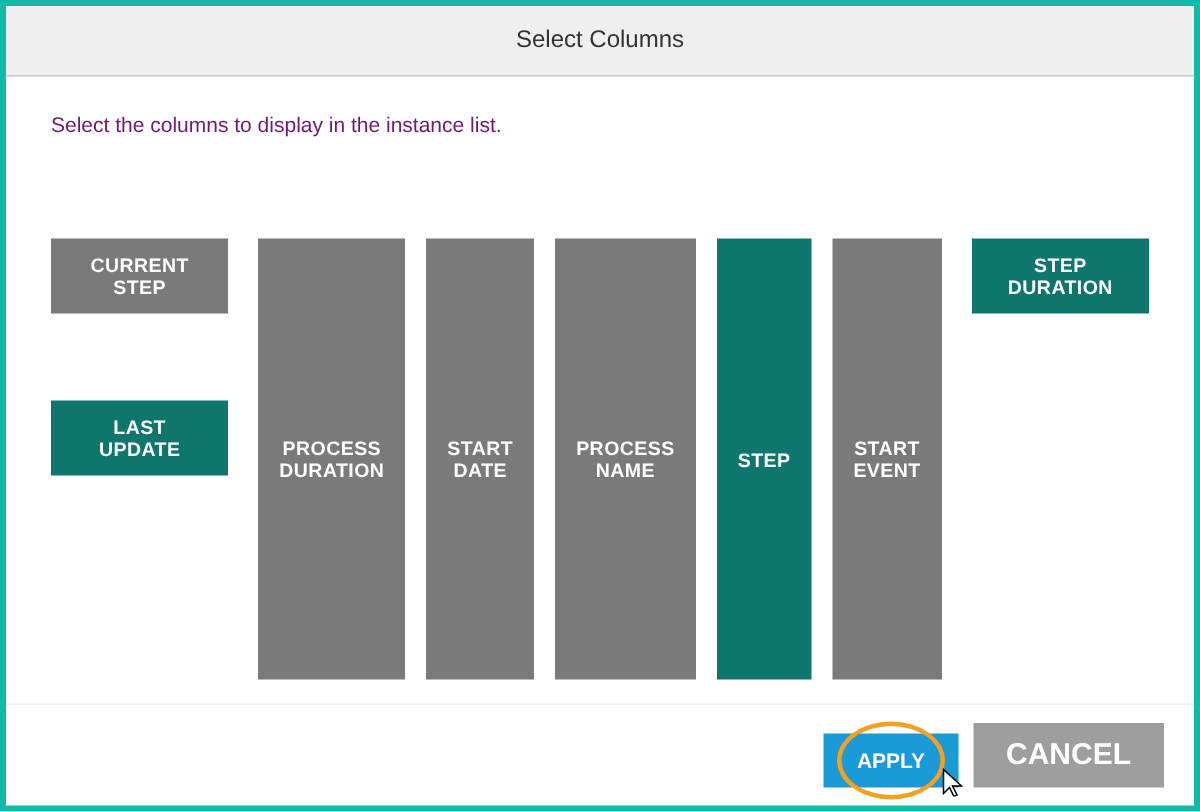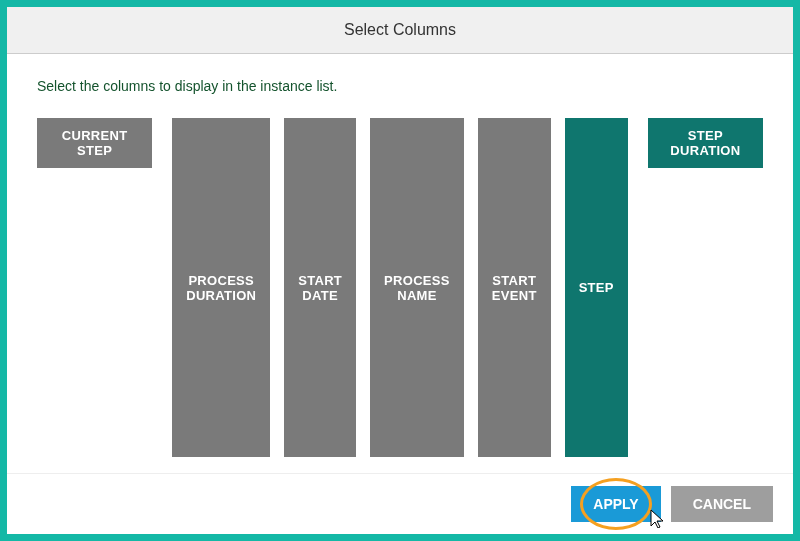--- a/index.html
+++ b/index.html
@@ -10,21 +10,21 @@
       align-items: center;
       justify-content: center;
       min-height: 100vh;
       font-family: Arial, sans-serif;
     }
 
     .dialog {
       width: 800px;
       height: 541px;
       background: #ffffff;
-      border: 7px solid #14b8a6;
+      border: 4px solid #14b8a6;
       display: flex;
       flex-direction: column;
     }
 
     .dialog-header {
       background: #f0f0f0;
       border-bottom: 1px solid #cccccc;
       padding: 14px 20px;
       text-align: center;
     }
@@ -37,21 +37,21 @@
 
     .dialog-body {
       flex: 1;
       padding: 24px 30px 16px 30px;
       display: flex;
       flex-direction: column;
     }
 
     .dialog-description {
       font-size: 14px;
-      color: #14532d;
+      color: #701a75;
       margin-bottom: 24px;
     }
 
     .columns-grid {
       display: grid;
       grid-template-columns: 1fr 1fr 1fr;
       gap: 14px 20px;
       flex: 1;
     }
 
@@ -63,20 +63,21 @@
       font-size: 13px;
       font-weight: bold;
       border: none;
       cursor: pointer;
       color: #fff;
       text-transform: uppercase;
       letter-spacing: 0.3px;
       min-height: 44px;
       width: fit-content;
       max-width: 200px;
+      margin-top: 44px;
     }
 
     .col-btn.gray {
       background: #7a7a7a;
     }
 
     .col-btn.red {
       background: #0f766e;
     }
 
@@ -117,21 +118,21 @@
       cursor: pointer;
       position: relative;
       z-index: 1;
     }
 
     .btn-cancel {
       background: #9e9e9e;
       color: #fff;
       border: none;
       padding: 10px 22px;
-      font-size: 14px;
+      font-size: 20px;
       font-weight: bold;
       cursor: pointer;
     }
 
     .cursor-indicator {
       position: absolute;
       bottom: -6px;
       right: -4px;
       width: 16px;
       height: 20px;
@@ -147,28 +148,29 @@
     <h2>Select Columns</h2>
   </div>
 
   <div class="dialog-body">
     <p class="dialog-description">Select the columns to display in the instance list.</p>
 
     <div class="columns-grid">
 
       <div style="display:flex;flex-direction:column;gap:14px;">
         <button class="col-btn gray">CURRENT STEP</button>
+        <button class="col-btn red">LAST UPDATE</button>
       </div>
 
       <div style="display:flex;flex-direction:row;gap:14px;">
         <button class="col-btn gray">PROCESS DURATION</button>
         <button class="col-btn gray">START DATE</button>
         <button class="col-btn gray">PROCESS NAME</button>
+        <button class="col-btn red">STEP</button>
         <button class="col-btn gray">START EVENT</button>
-        <button class="col-btn red">STEP</button>
       </div>
 
       <div style="display:flex;flex-direction:column;gap:14px;">
         <button class="col-btn red">STEP DURATION</button>
       </div>
     </div>
   </div>
 
   <div class="dialog-footer">
     <div class="apply-wrapper">

